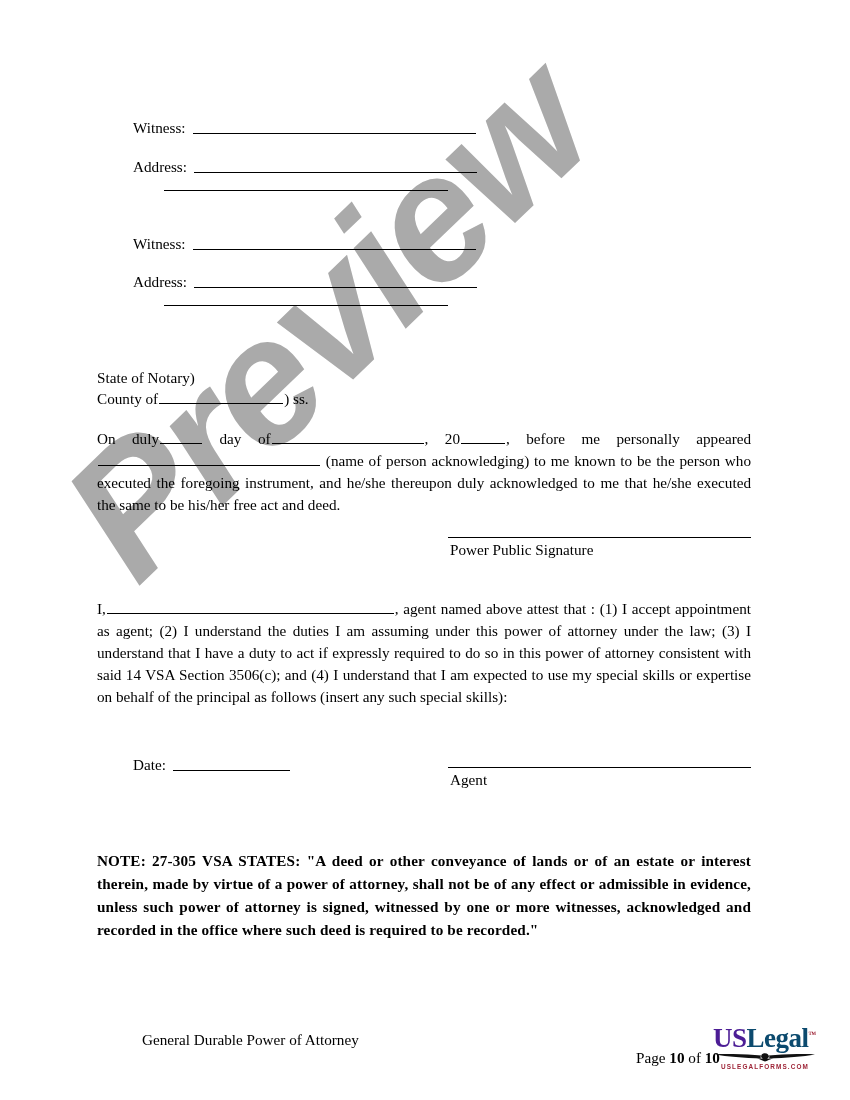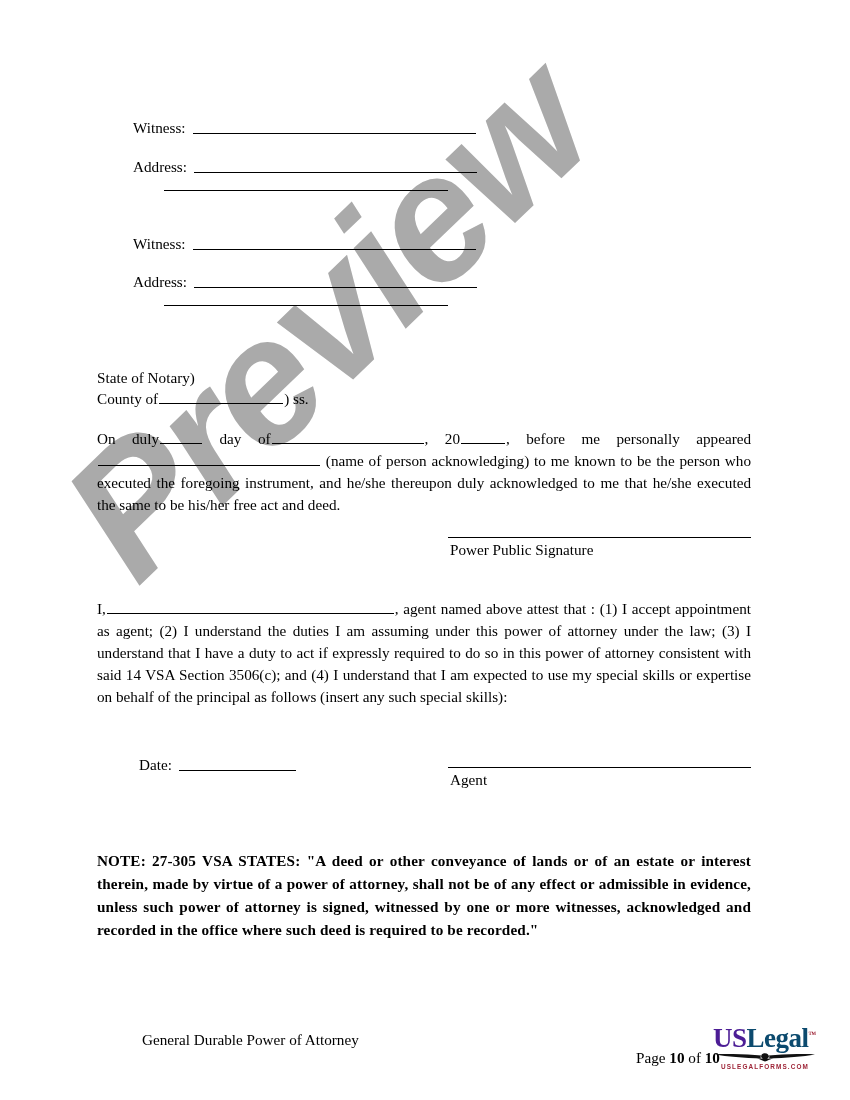--- a/index.html
+++ b/index.html
@@ -236,21 +236,21 @@
       <span>(name of person acknowledging) to me known to be the person who executed the foregoing instrument, and he/she thereupon duly acknowledged to me that he/she executed the same to be his/her free act and deed.</span>
     </div>
 
     <div class="rule-only" style="left:448px; top:537px; width:303px;"></div>
     <div class="caption" style="left:450px; top:541px;">Power Public Signature</div>
 
     <div class="blk body-text" style="left:97px; top:598px; width:654px;">
       <span>I,</span><span class="u-blank" style="width:287px;"></span><span>, agent named above attest that : (1) I accept appointment as agent; (2) I understand the duties I am assuming under this power of attorney under the law; (3) I understand that I have a duty to act if expressly required to do so in this power of attorney consistent with said 14 VSA Section 3506(c); and (4) I understand that I am expected to use my special skills or expertise on behalf of the principal as follows (insert any such special skills):</span>
     </div>
 
-    <div class="sig-row" style="left:103px; top:753px;">
+    <div class="sig-row" style="left:97px; top:753px;">
       <span class="sig-label">Date:</span>
       <span class="sig-rule" style="width:117px;"></span>
     </div>
 
     <div class="rule-only" style="left:448px; top:767px; width:303px;"></div>
     <div class="caption" style="left:450px; top:771px;">Agent</div>
 
     <div class="note-text" style="left:97px; top:849px; width:654px;">NOTE:  27-305 VSA STATES: "A deed or other conveyance of lands or of an estate or interest therein, made by virtue of a power of attorney, shall not be of any effect or admissible in evidence, unless such power of attorney is signed, witnessed by one or more witnesses, acknowledged and recorded in the office where such deed is required to be recorded."</div>
 
     <div id="footer">

